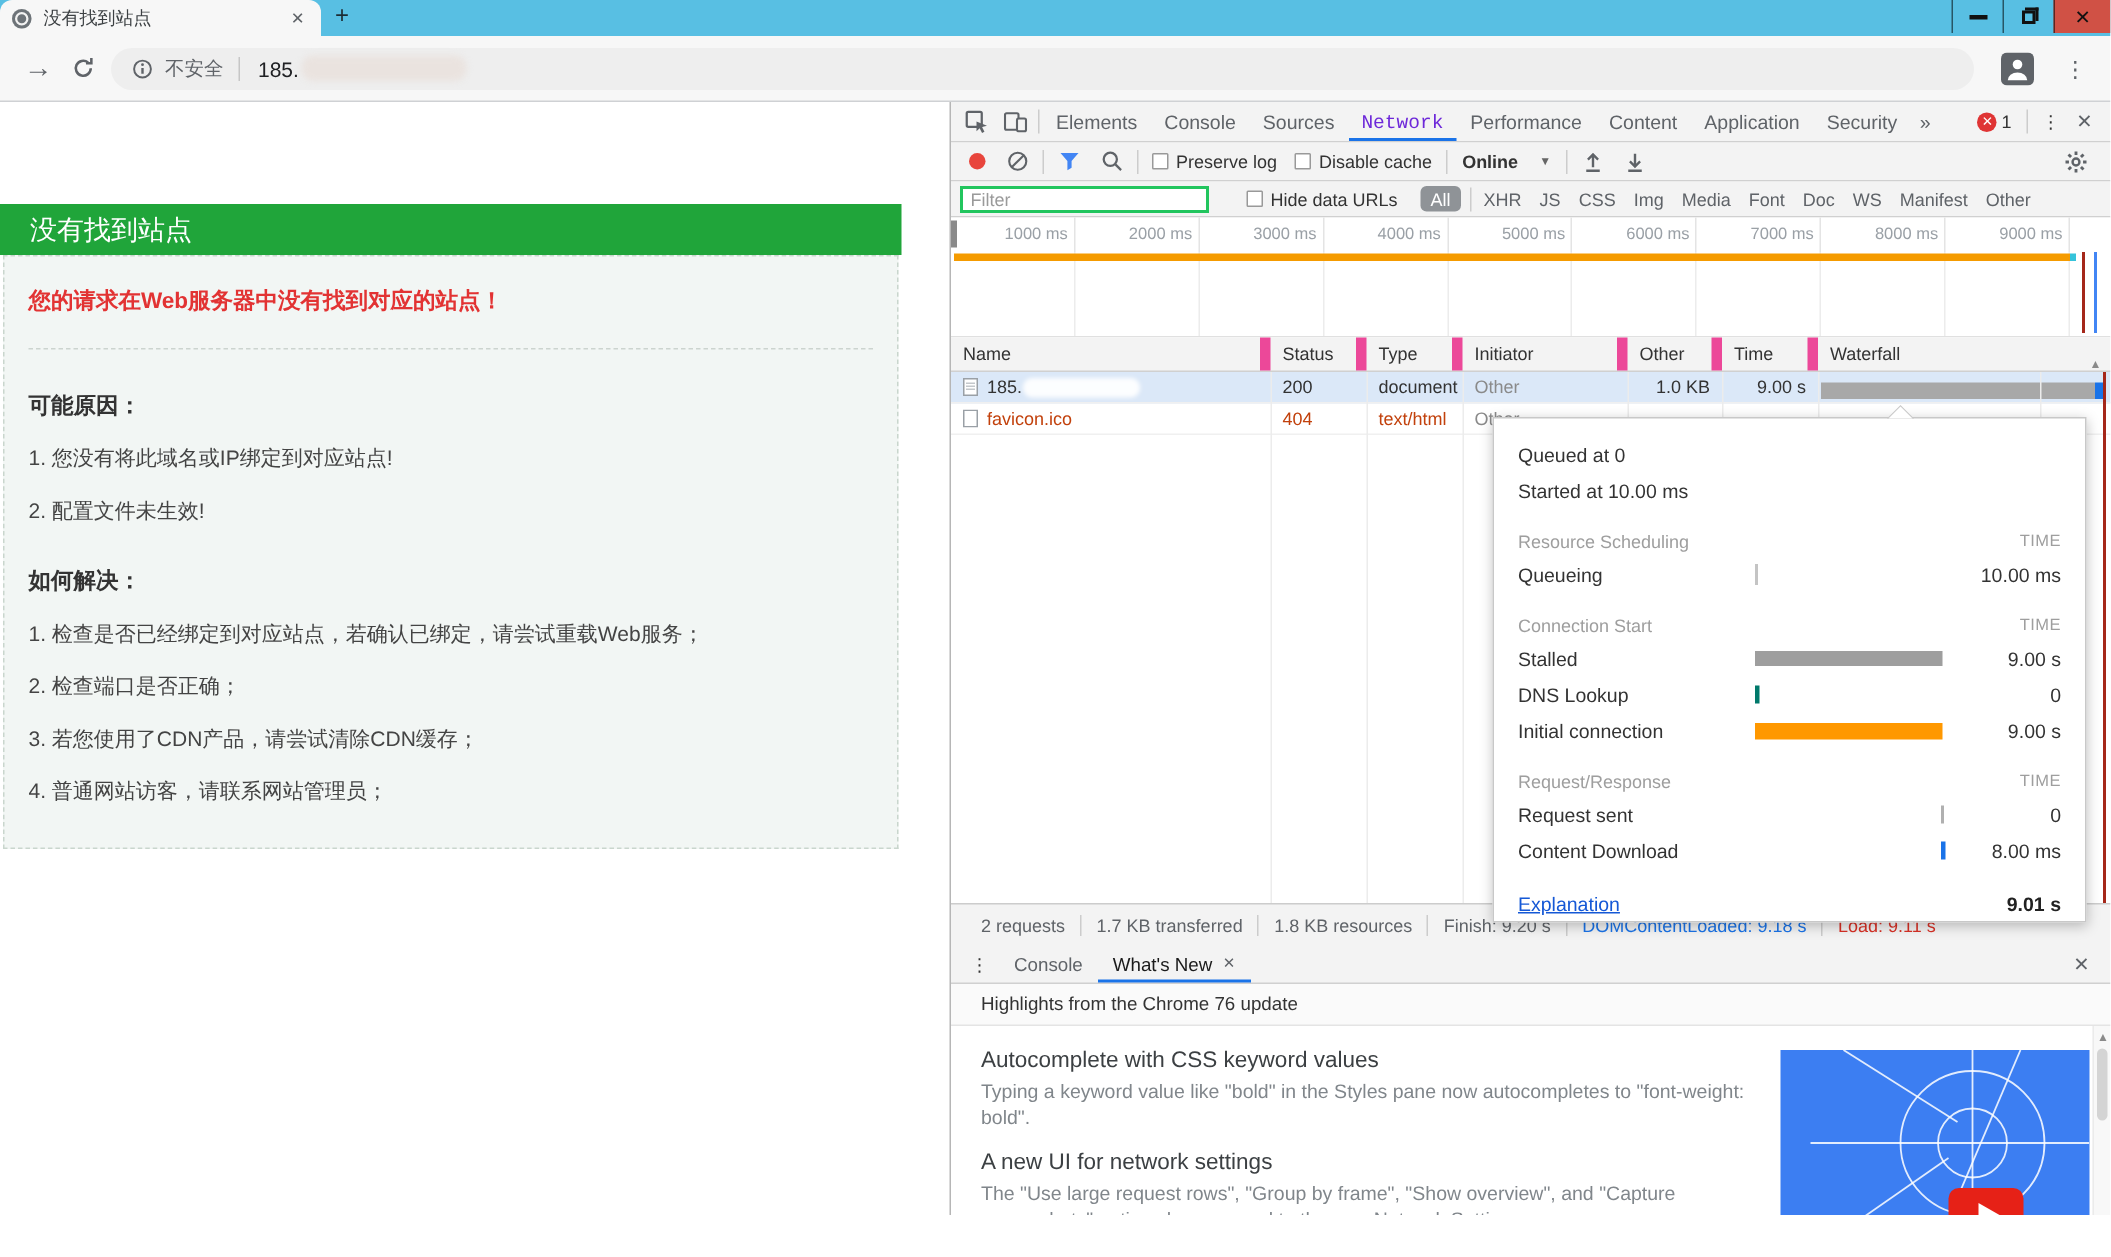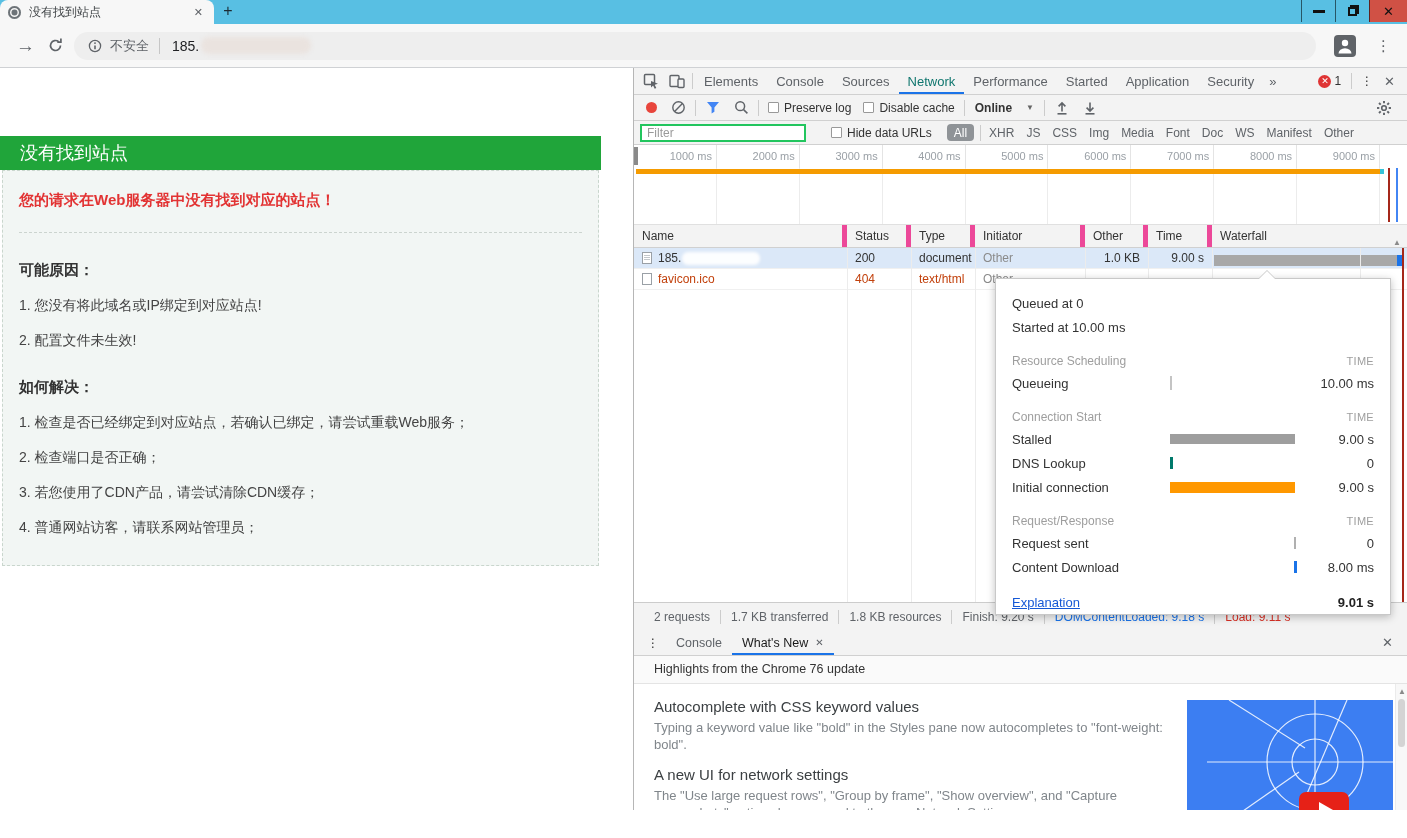--- a/index.html
+++ b/index.html
@@ -54,21 +54,21 @@
   .err-li { font-size:14px; color:#444; margin-top:17px; }
 
   
   .devtools { flex:1; border-left:1px solid #b6b6b6; display:flex; flex-direction:column; position:relative;
               font-size:12px; color:#333; background:#fff; min-width:0;}
   .bar { background:#f3f3f3; border-bottom:1px solid #d0d0d0; display:flex; align-items:center; }
   .dt-tabbar { height:27px; flex:0 0 27px; padding:0 4px; }
   .ic { display:flex; align-items:center; justify-content:center; width:26px; height:24px; flex:none;}
   .vsep { width:1px; height:16px; background:#ccc; margin:0 2px; flex:none;}
   .dt-tab { padding:0 9px; height:100%; display:flex; align-items:center; color:#5f6368; font-size:13px; white-space:nowrap;}
-  .dt-tab.active { color:#0f766e; box-shadow: inset 0 -2px 0 #1a73e8; }
+  .dt-tab.active { color:#6d28d9; box-shadow: inset 0 -2px 0 #1a73e8; font-family: Liberation Mono, monospace; }
   .more-tabs { color:#5f6368; font-size:13px; padding:0 6px; }
   .spacer { flex:1; }
   .err-badge { display:flex; align-items:center; margin-right:8px; }
   .err-badge .circ { width:13px; height:13px; border-radius:50%; background:#df3434; color:#fff; font-size:9px;
                      display:flex; align-items:center; justify-content:center; margin-right:3px;}
   .err-badge .cnt { color:#333; font-size:12px; }
   .dt-x { color:#5f6368; font-size:13px; padding:0 8px 0 4px; }
 
   .net-toolbar { height:26px; flex:0 0 26px; padding:0 6px; gap:2px;}
   .rec-dot { width:11px; height:11px; border-radius:50%; background:#e8453c; margin:0 6px; flex:none;}
@@ -94,21 +94,21 @@
   .gridcols { position:absolute; inset:0; display:flex; }
   .gcell { width:82.9px; flex:none; border-right:1px solid #ececec; height:100%; }
   .ov-orange { position:absolute; left:2px; top:1px; width:744px; height:5px; background:#f59b00; }
   .ov-cyan { position:absolute; left:746px; top:1px; width:4px; height:5px; background:#35c3da; }
   .ov-red { position:absolute; left:754px; top:0; bottom:2px; width:2px; background:#a5271a; }
   .ov-blue { position:absolute; left:762px; top:0; bottom:2px; width:2px; background:#4285f4; }
 
   .tablearea { flex:1; position:relative; min-height:0; background:#fff; }
   .tgrid { display:grid; grid-template-columns:213px 64px 64px 110px 63px 64px 1fr; }
   .thead { height:23px; background:#f3f3f3; border-bottom:1px solid #d0d0d0; }
-  .thead .tc { border-right:5px solid #ec4899; padding:0 8px; line-height:22px; color:#333; position:relative;
+  .thead .tc { border-right:7px solid #ec4899; padding:0 8px; line-height:22px; color:#333; position:relative;
                white-space:nowrap; overflow:hidden;}
   .thead .tc:last-child { border-right:none; }
   .sort-tri { position:absolute; right:6px; top:7px; font-size:8px; color:#8a8a8a; }
   .trow { height:21px; line-height:21px; border-bottom:1px solid #f0f0f0; }
   .trow .tc { padding:0 8px; white-space:nowrap; overflow:hidden; display:flex; align-items:center;}
   .trow.sel { background:#dbe8f8; }
   .tc.r { justify-content:flex-end; }
   .dim { color:#8a8a8a; }
   .redtx { color:#c2410c; }
   .rowicon { margin-right:6px; flex:none; display:flex;}
@@ -257,21 +257,21 @@
               <rect x="1" y="2.5" width="9" height="11" rx="1" fill="none" stroke="#5f6368" stroke-width="1.4"></rect>
               <rect x="9" y="6" width="6" height="8.5" rx="1" fill="#f3f3f3" stroke="#5f6368" stroke-width="1.4"></rect>
             </svg>
         </span>
         <span class="vsep"></span>
         <span class="dt-tab">Elements</span>
         <span class="dt-tab">Console</span>
         <span class="dt-tab">Sources</span>
         <span class="dt-tab active">Network</span>
         <span class="dt-tab">Performance</span>
-        <span class="dt-tab">Started</span>
+        <span class="dt-tab">Content</span>
         <span class="dt-tab">Application</span>
         <span class="dt-tab">Security</span>
         <span class="more-tabs">»</span>
         <span class="spacer"></span>
         <span class="err-badge">
           <span class="circ">✕</span>
           <span class="cnt">1</span>
         </span>
         <span class="vsep"></span>
         <span class="ic">⋮</span>

